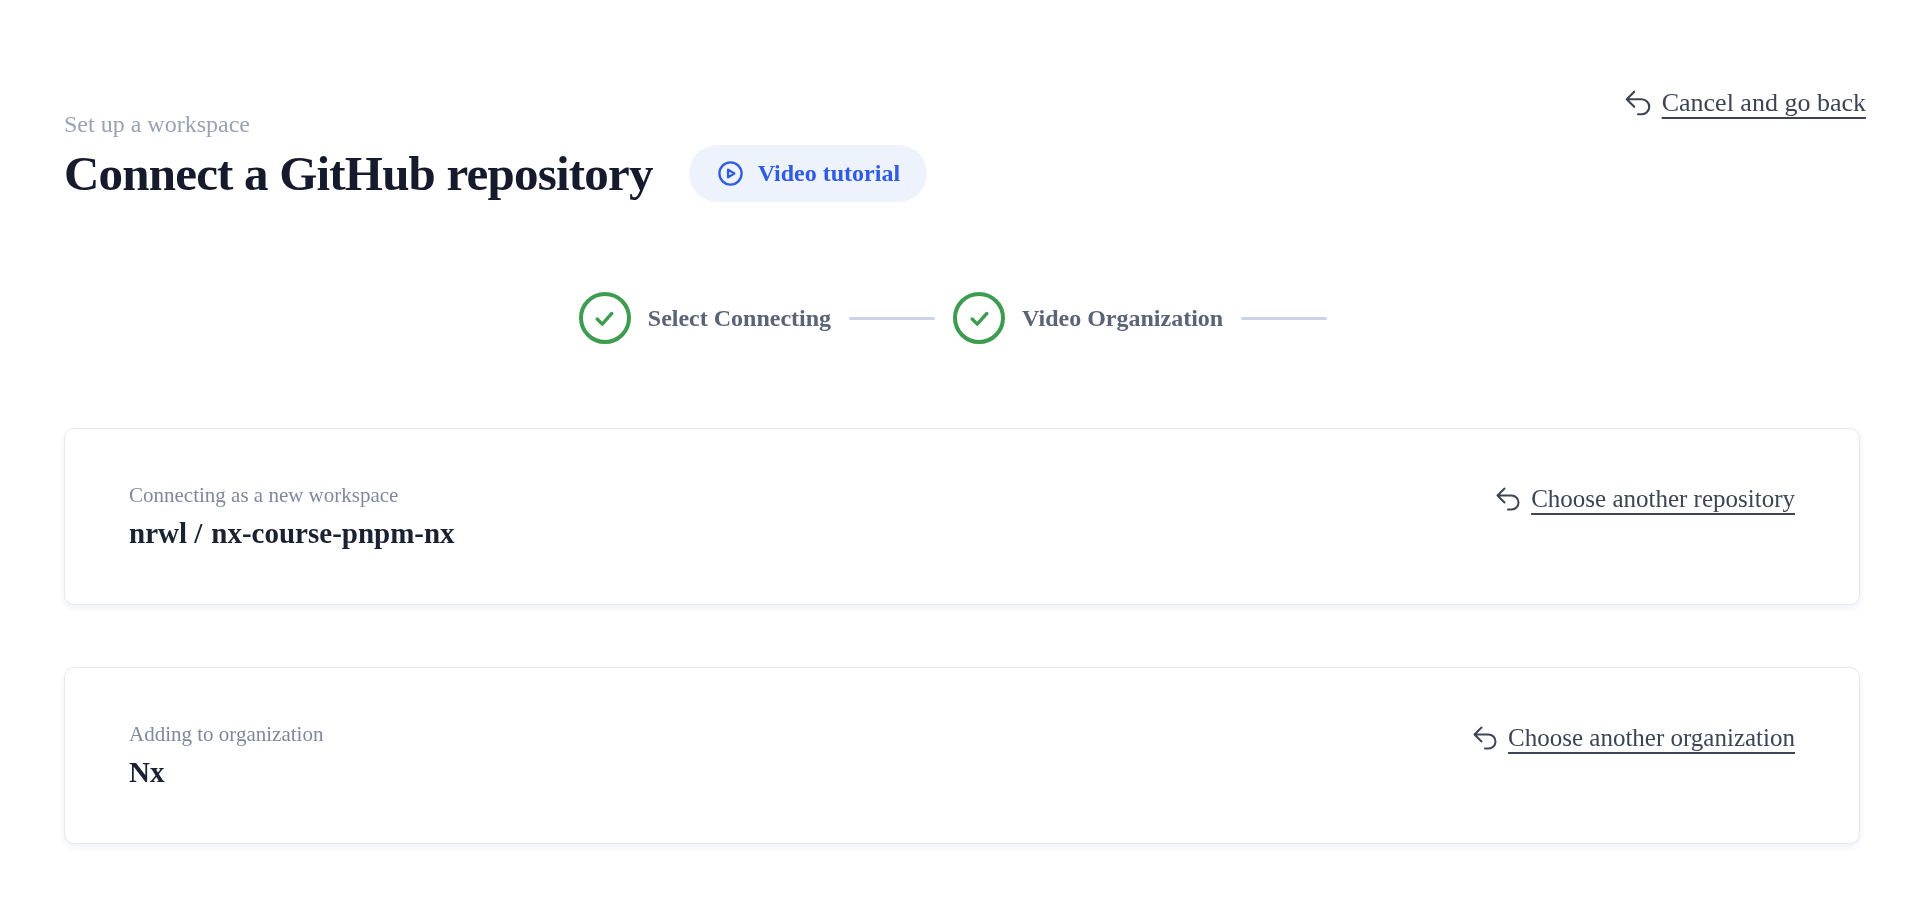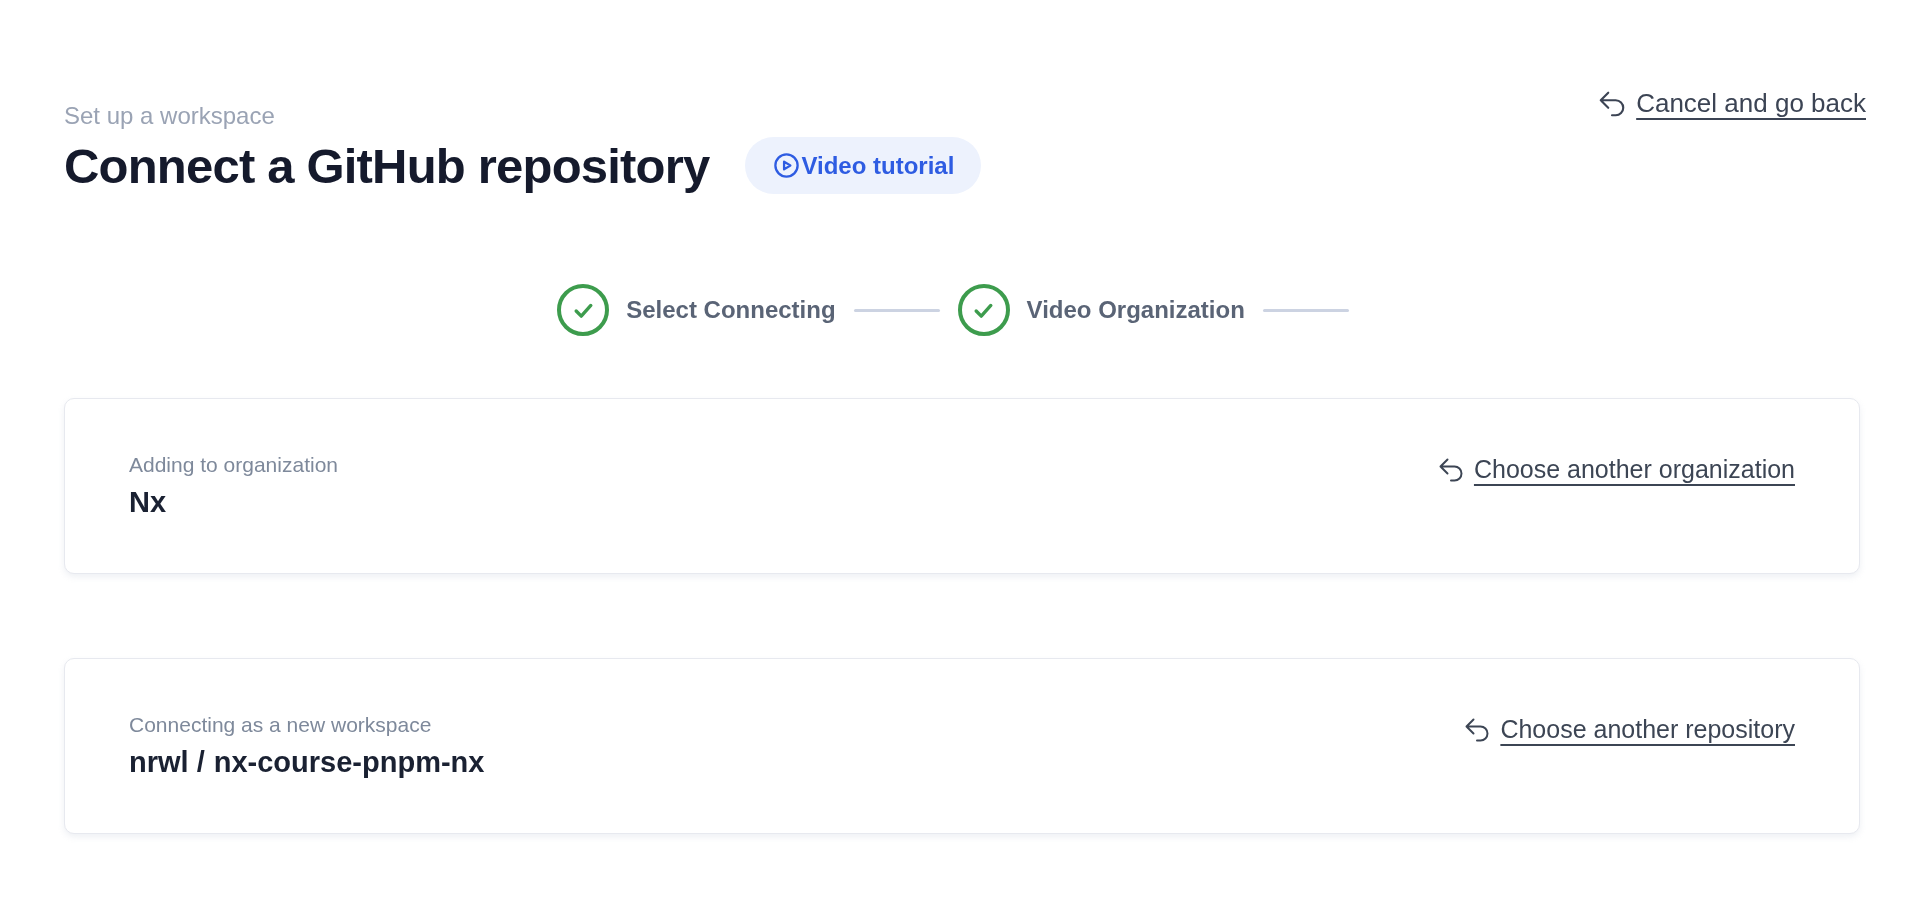--- a/index.html
+++ b/index.html
@@ -8,21 +8,22 @@
     width: 1924px;
     height: 924px;
     font-family: "Liberation Sans", sans-serif;
     color: #1a2132;
     overflow: hidden;
   }
   .page {
     position: relative;
     width: 100%;
     height: 100%;
-    padding: 4px 64px;
+    padding: 13px 64px;
+    font-family: Liberation Serif, serif;
   }
 
   
   .eyebrow {
     padding-top: 98px;
     font-size: 24px;
     font-weight: 400;
     color: var(--muted, #9aa3b4);
   }
   .title-row {
@@ -33,20 +34,21 @@
   }
   h1.page-title {
     font-size: 49px;
     font-weight: 700;
     letter-spacing: -0.8px;
     color: var(--heading, #151a2c);
   }
   .video-pill {
     display: inline-flex;
     align-items: center;
+    gap: 13px;
     height: 57px;
     padding: 0 27px;
     border: none;
     border-radius: 29px;
     background: var(--accent-bg, #edf2fd);
     color: var(--accent, #2e5ce2);
     font-family: inherit;
     font-size: 24px;
     font-weight: 700;
     cursor: pointer;
@@ -205,45 +207,45 @@
         </svg>
       </span>
       <span class="step-label">Video Organization</span>
     </div>
 
     <span class="connector"></span>
 
 
   </div>
 
-  <div class="card card-2">
-    <div>
-      <div class="card-label">Adding to organization</div>
-      <div class="card-value">Nx</div>
-    </div>
-    <a class="card-action">
-      <span class="uturn-icon">
-        <svg width="28" height="28" viewBox="0 0 24 24" fill="none" stroke="currentColor" stroke-width="1.7" stroke-linecap="round" stroke-linejoin="round">
-          <path d="M9 15L3 9m0 0l6-6M3 9h12a6 6 0 010 12h-3"></path>
-        </svg>
-      </span>
-      <span class="link-text">Choose another organization</span>
-    </a>
-  </div>
-
   <div class="card card-1">
     <div>
       <div class="card-label">Connecting as a new workspace</div>
       <div class="card-value">
         <span class="owner">nrwl /</span><span class="repo">nx-course-pnpm-nx</span>
       </div>
     </div>
     <a class="card-action">
       <span class="uturn-icon">
         <svg width="28" height="28" viewBox="0 0 24 24" fill="none" stroke="currentColor" stroke-width="1.7" stroke-linecap="round" stroke-linejoin="round">
           <path d="M9 15L3 9m0 0l6-6M3 9h12a6 6 0 010 12h-3"></path>
         </svg>
       </span>
       <span class="link-text">Choose another repository</span>
     </a>
   </div>
 
+  <div class="card card-2">
+    <div>
+      <div class="card-label">Adding to organization</div>
+      <div class="card-value">Nx</div>
+    </div>
+    <a class="card-action">
+      <span class="uturn-icon">
+        <svg width="28" height="28" viewBox="0 0 24 24" fill="none" stroke="currentColor" stroke-width="1.7" stroke-linecap="round" stroke-linejoin="round">
+          <path d="M9 15L3 9m0 0l6-6M3 9h12a6 6 0 010 12h-3"></path>
+        </svg>
+      </span>
+      <span class="link-text">Choose another organization</span>
+    </a>
+  </div>
+
 </div>
 
 </body></html>

